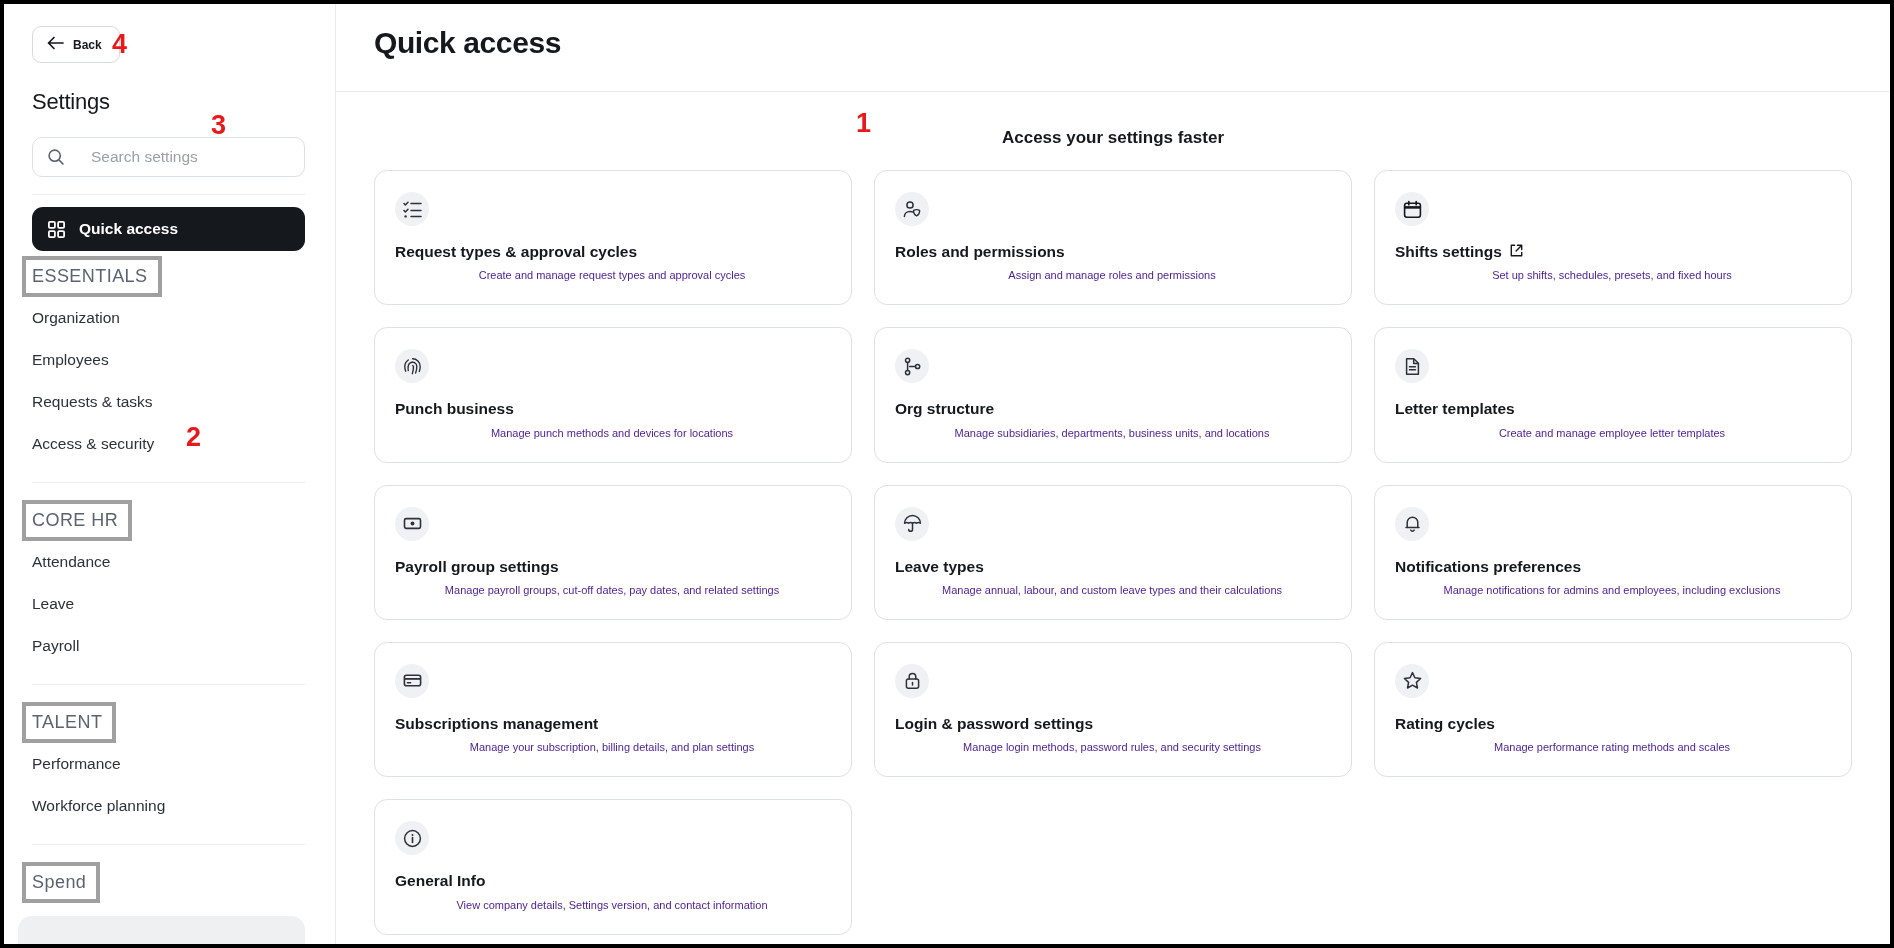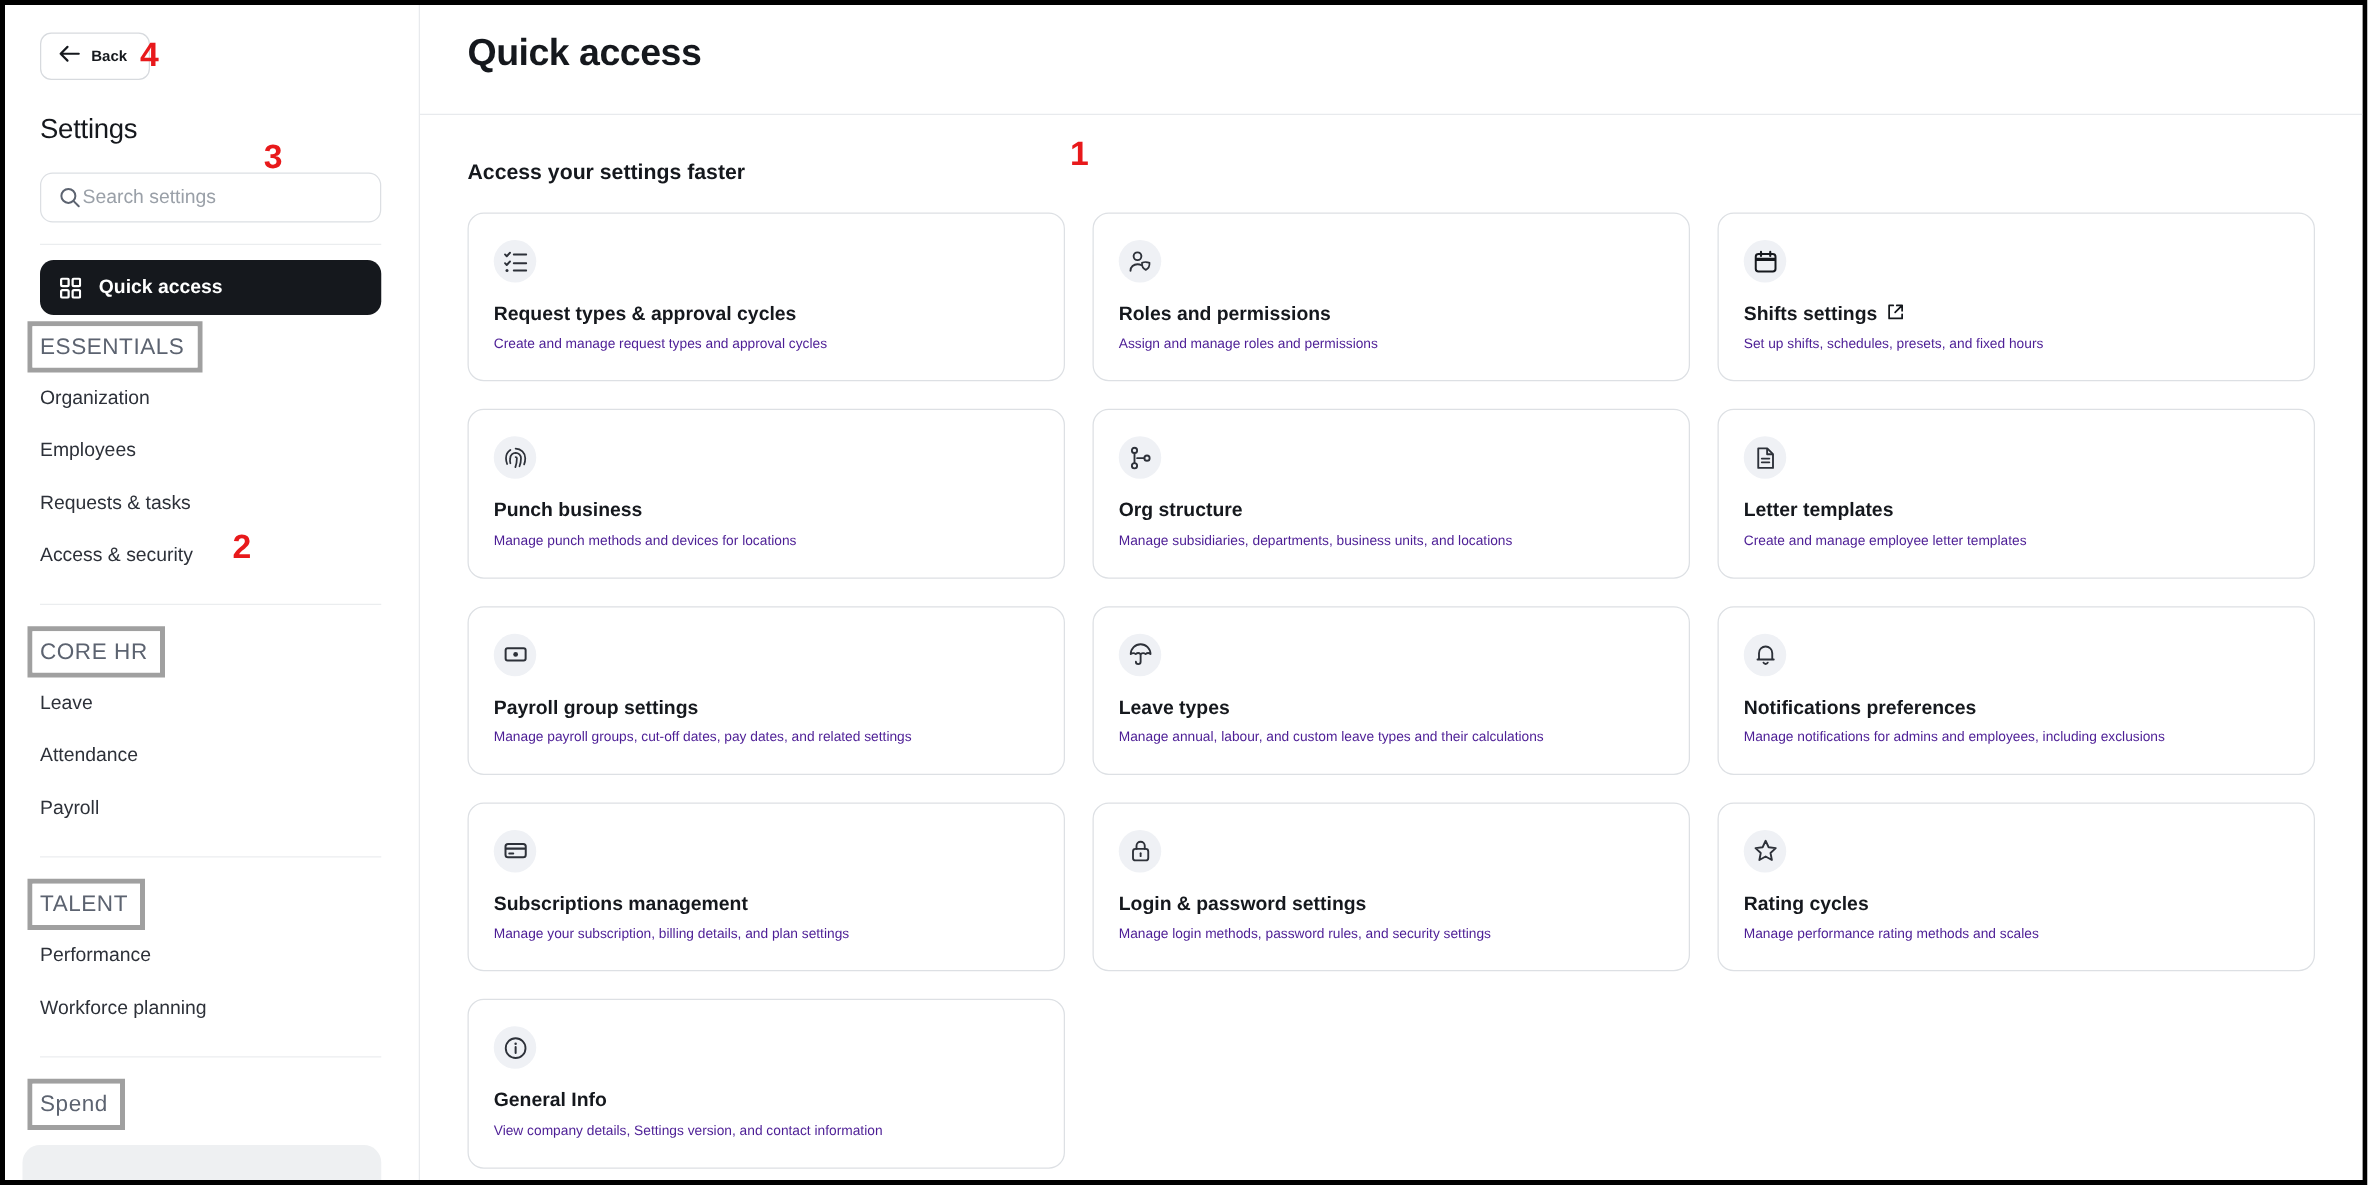--- a/index.html
+++ b/index.html
@@ -51,21 +51,21 @@
     color: #15181d;
     letter-spacing: -0.2px;
   }
   .search-box {
     margin-top: 22px;
     height: 40px;
     border: 1px solid #dcdfe3;
     border-radius: 10px;
     display: flex;
     align-items: center;
-    gap: 1px;
+    gap: 26px;
     padding: 0 14px;
     background: #fff;
   }
   .search-box svg { flex: 0 0 auto; display:block; }
   .search-input {
     border: none;
     outline: none;
     font-size: 15.5px;
     color: #9aa0a8;
     font-family: "Liberation Sans", sans-serif;
@@ -146,21 +146,21 @@
     padding: 22px 40px 0 38px;
     height: 88px;
     border-bottom: 1px solid #e8eaed;
   }
   .page-title {
     font-size: 30px;
     font-weight: 700;
     color: #15181d;
     letter-spacing: -0.4px;
   }
-  .main-body { padding: 36px 38px 0 38px; position: relative; }
+  .main-body { padding: 36px 38px 0 38px; position: relative; text-align: center; }
   .section-heading {
     font-size: 17px;
     font-weight: 700;
     color: #15181d;
     margin-bottom: 22px;
   }
   .grid {
     display: grid;
     grid-template-columns: repeat(3, 1fr);
     gap: 22px 22px;
@@ -279,24 +279,24 @@
         <span>Access &amp; security</span>
       </div>
     </div>
 
     <div class="nav-divider"></div>
 
     
     <div class="nav-group">
       <div class="nav-section ann-box">CORE HR</div>
       <div class="nav-item">
+        <span>Attendance</span>
+      </div>
+      <div class="nav-item">
         <span>Leave</span>
-      </div>
-      <div class="nav-item">
-        <span>Attendance</span>
       </div>
       <div class="nav-item">
         <span>Payroll</span>
       </div>
     </div>
 
     <div class="nav-divider"></div>
 
     
     <div class="nav-group">

